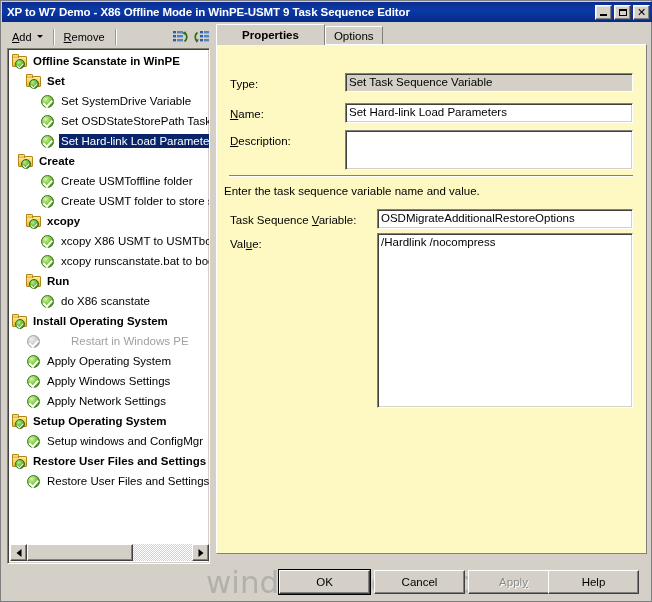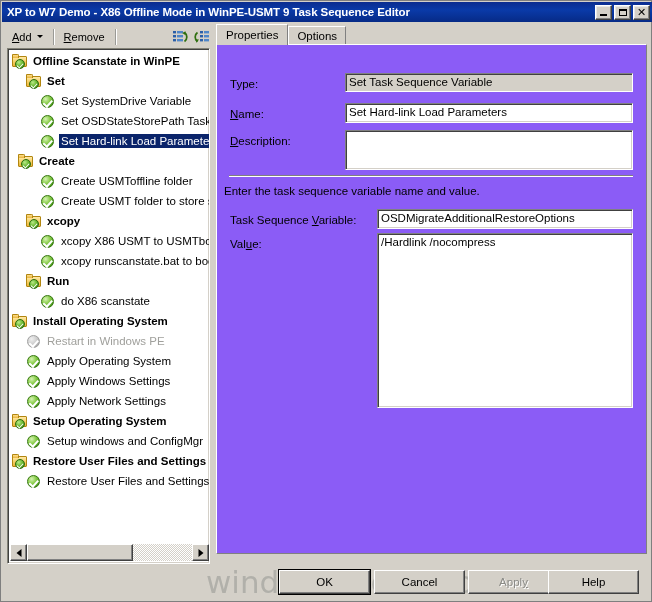--- a/index.html
+++ b/index.html
@@ -302,29 +302,29 @@
     border: 1px solid #ffffff;
     border-right-color: #808080;
     border-bottom: none;
     box-sizing: border-box;
     position: relative;
   }
   .tab.active {
     height: 21px;
     margin-top: -2px;
     z-index: 3;
-    font-weight: normal;
-    padding: 0 9px;
+    font-weight: bold;
+    padding: 0 25px;
     justify-content: center;
   }
   #tabbody {
     position: absolute;
     left: 0; top: 19px;
     width: 431px; height: 510px;
-    background: #8b5cf6;
+    background: #fef9c3;
     border: 1px solid #ffffff;
     border-right-color: #808080;
     border-bottom-color: #808080;
     box-sizing: border-box;
   }
 
   .flabel {
     position: absolute;
     font-size: 11.5px;
     color: #000;
@@ -545,21 +545,21 @@
           <span class="tlabel">do X86 scanstate</span>
         </div>
         <div class="trow bold" style="padding-left: 2px;">
           <span class="ticon ico-folder">
             <span class="fbody"></span>
             <span class="ftab2"></span>
             <span class="badge-check"></span>
           </span>
           <span class="tlabel">Install Operating System</span>
         </div>
-        <div class="trow dis" style="padding-left: 16px;">
+        <div class="trow dis" style="padding-left: 16px; gap: 24px;">
           <span class="ticon ico-check dis">
             <span class="c"></span>
           </span>
           <span class="tlabel">Restart in Windows PE</span>
         </div>
         <div class="trow" style="padding-left: 16px;">
           <span class="ticon ico-check">
             <span class="c"></span>
           </span>
           <span class="tlabel">Apply Operating System</span>

